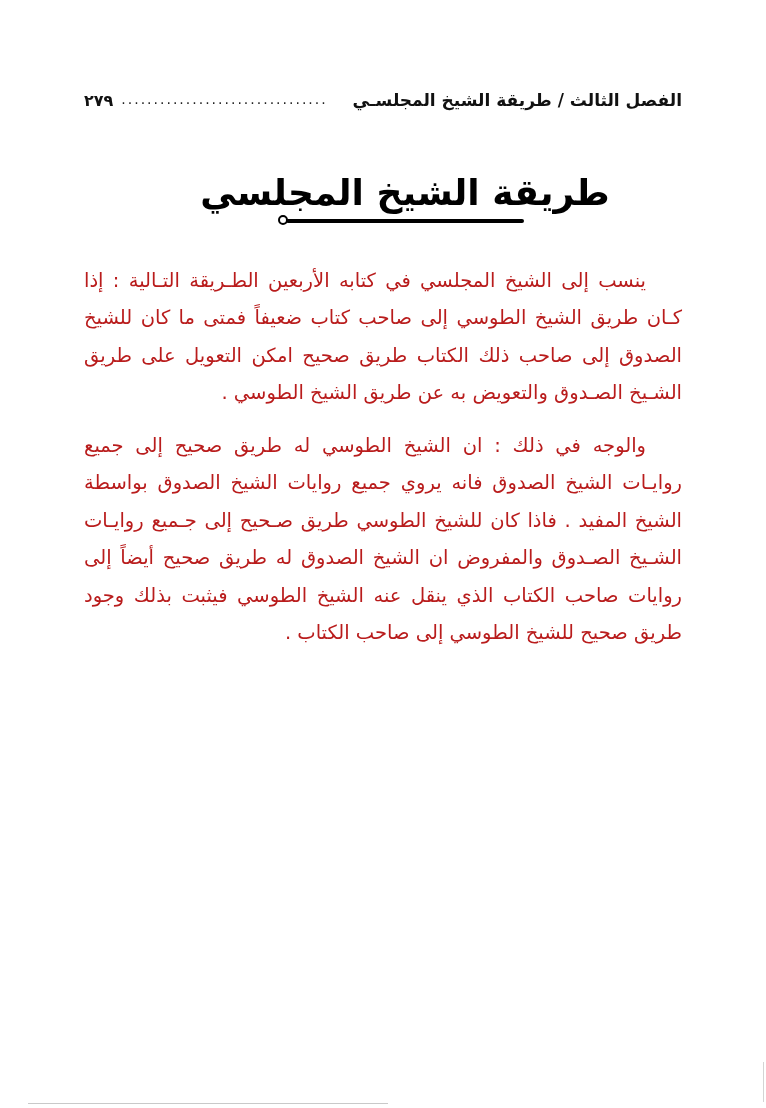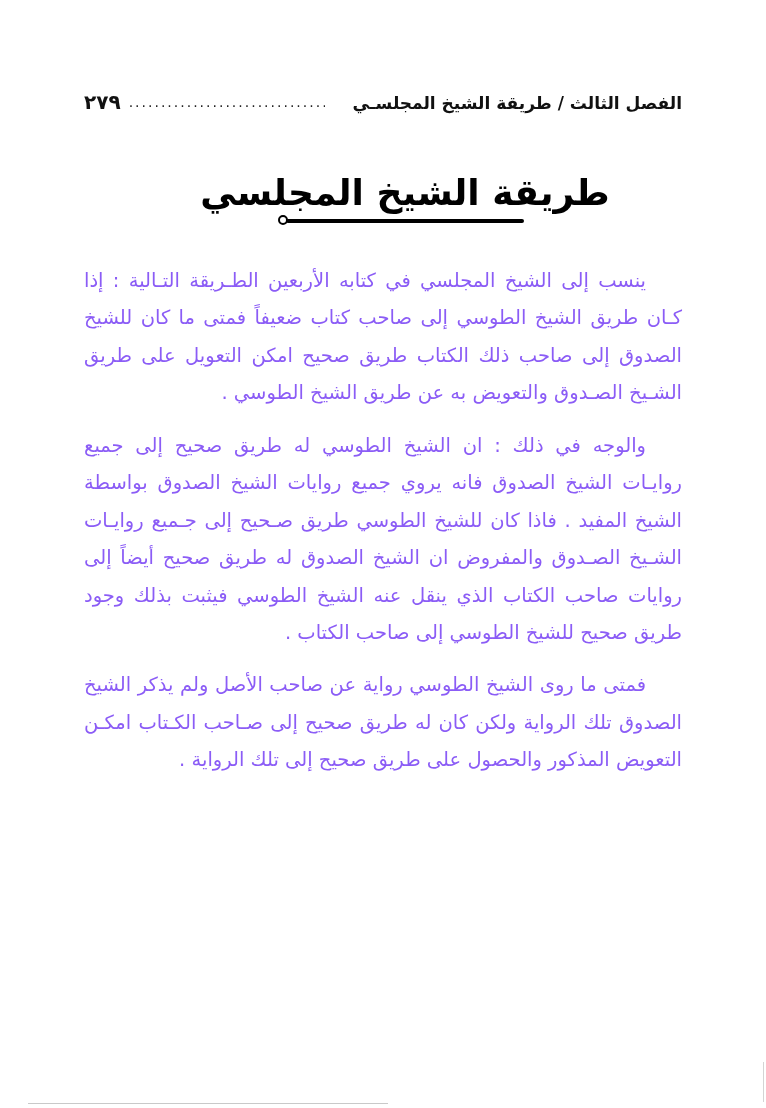--- a/index.html
+++ b/index.html
@@ -41,21 +41,21 @@
     text-align: center;
     letter-spacing: 2px;
     margin: 0 8px;
     color: #222;
     font-size: 14px;
     transform: translateY(-2px);
   }
   .running-header .page-number {
     white-space: nowrap;
     font-weight: bold;
-    font-size: 20px;
+    font-size: 16px;
   }
   
   .title-block {
     position: absolute;
     top: 172px;
     left: 0;
     right: 0;
     text-align: center;
     padding-left: 44px;
   }
@@ -89,21 +89,21 @@
   }
   
   .body-text {
     position: absolute;
     top: 262px;
     right: 84px;
     left: 84px;
     font-size: 19.5px;
     line-height: 1.92;
     text-align: justify;
-    color: #8b5cf6;
+    color: #b91c1c;
   }
   .body-text p {
     margin: 0 0 15px 0;
     text-indent: 36px;
   }
   
   .scan-artifact-bottom {
     position: absolute;
     left: 28px;
     bottom: 4px;
@@ -132,19 +132,18 @@
   </div>
 
   <div class="title-block">
     <div class="main-title">طريقة الشيخ المجلسي</div>
     <div class="title-flourish"></div>
   </div>
 
   <div class="body-text">
     <p>ينسب إلى الشيخ المجلسي في كتابه الأربعين الطـريقة التـالية : إذا كـان طريق الشيخ الطوسي إلى صاحب كتاب ضعيفاً فمتى ما كان للشيخ الصدوق إلى صاحب ذلك الكتاب طريق صحيح امكن التعويل على طريق الشـيخ الصـدوق والتعويض به عن طريق الشيخ الطوسي .</p>
     <p>والوجه في ذلك : ان الشيخ الطوسي له طريق صحيح إلى جميع روايـات الشيخ الصدوق فانه يروي جميع روايات الشيخ الصدوق بواسطة الشيخ المفيد . فاذا كان للشيخ الطوسي طريق صـحيح إلى جـميع روايـات الشـيخ الصـدوق والمفروض ان الشيخ الصدوق له طريق صحيح أيضاً إلى روايات صاحب الكتاب الذي ينقل عنه الشيخ الطوسي فيثبت بذلك وجود طريق صحيح للشيخ الطوسي إلى صاحب الكتاب .</p>
-    <p>فمتى ما روى الشيخ الطوسي رواية عن صاحب الأصل ولم يذكر الشيخ الصدوق تلك الرواية ولكن كان له طريق صحيح إلى صـاحب الكـتاب امكـن التعويض المذكور والحصول على طريق صحيح إلى تلك الرواية .</p>
   </div>
 
   <div class="scan-artifact-bottom"></div>
   <div class="scan-artifact-side"></div>
 
 </div>
 
 </body></html>

